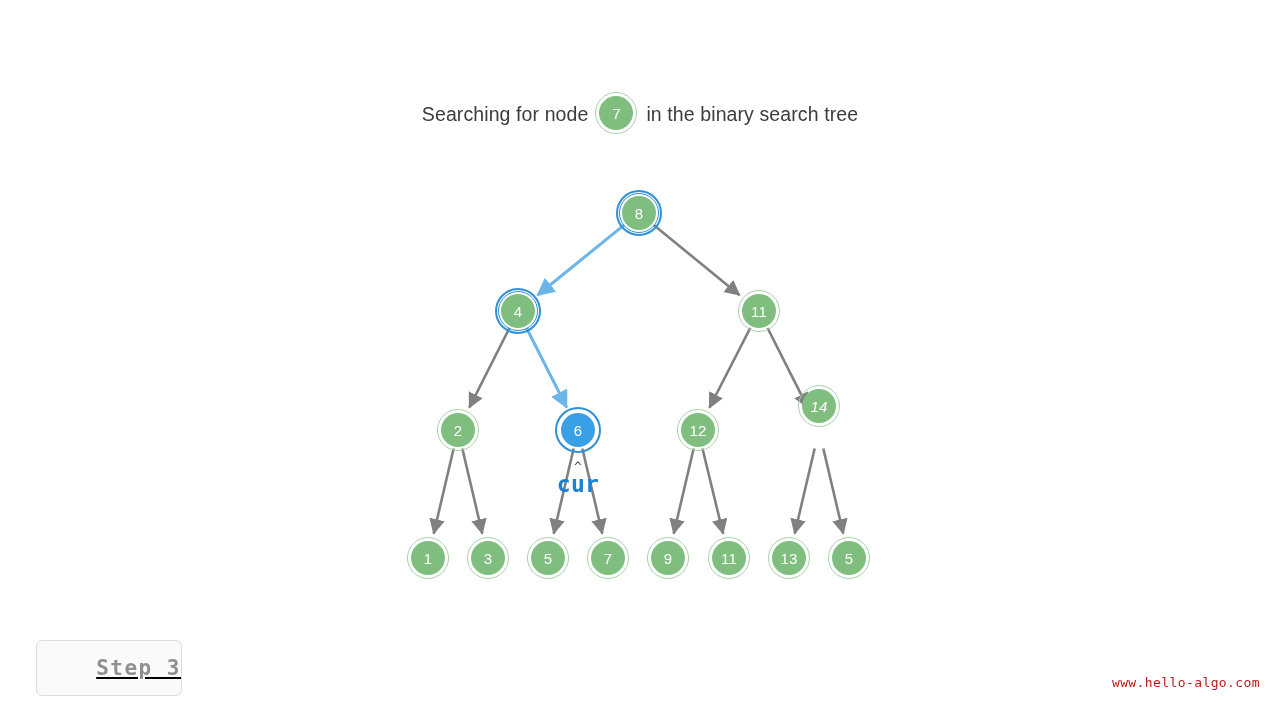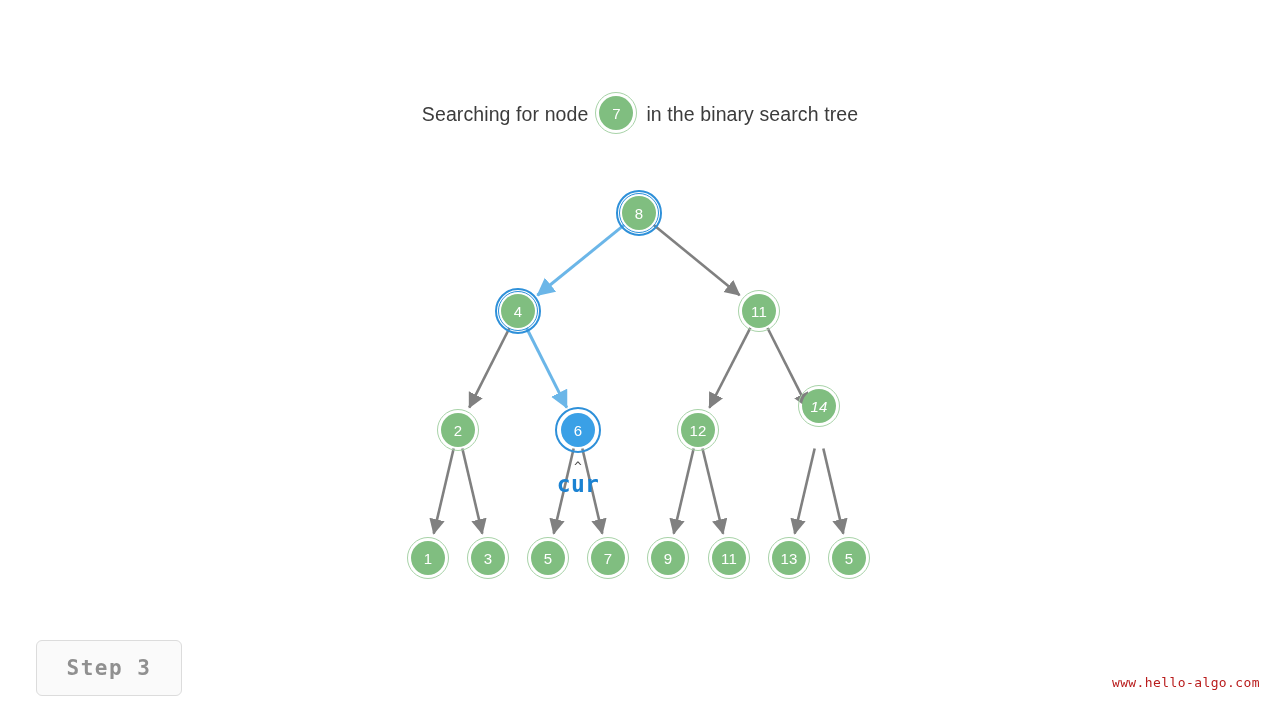--- a/index.html
+++ b/index.html
@@ -158,21 +158,22 @@
     position: absolute;
     left: 36px;
     top: 640px;
     width: 144px;
     height: 54px;
     background: #fafafa;
     border: 1px solid #dcdcdc;
     border-radius: 6px;
     display: flex;
     align-items: center;
-    justify-content: center;
+    justify-content: flex-end;
+    text-decoration: underline;
   }
   #step-badge .step-text {
     font-family: "DejaVu Sans Mono", monospace;
     font-size: 21px;
     font-weight: bold;
     color: #909090;
     letter-spacing: 1.5px;
   }
 
   

